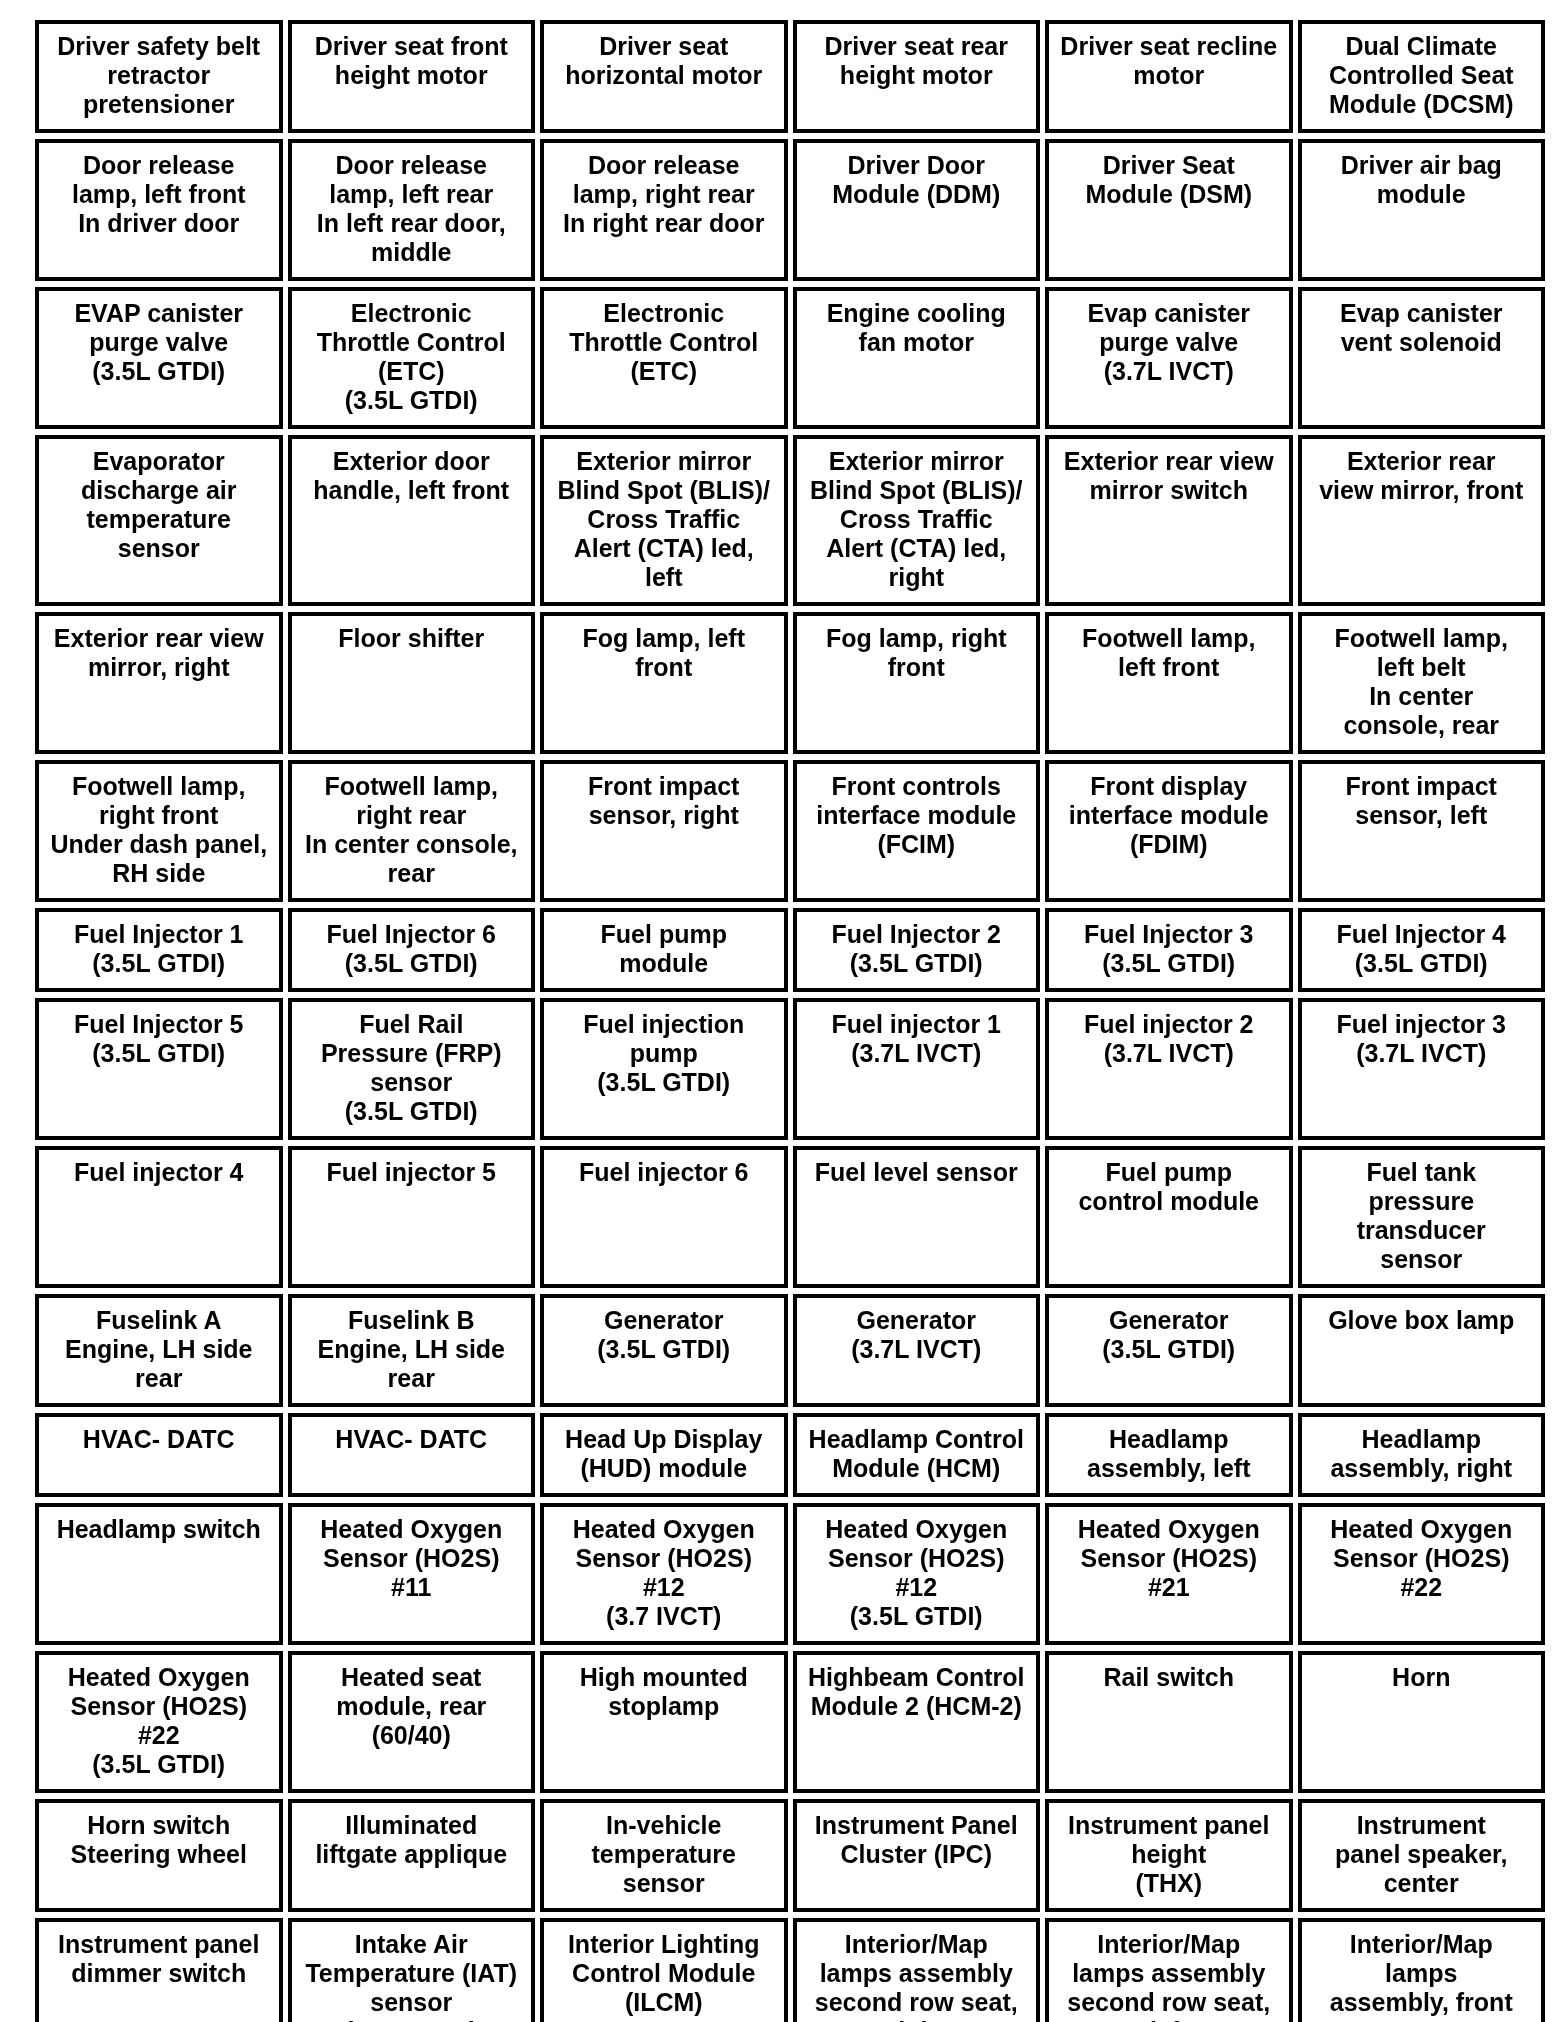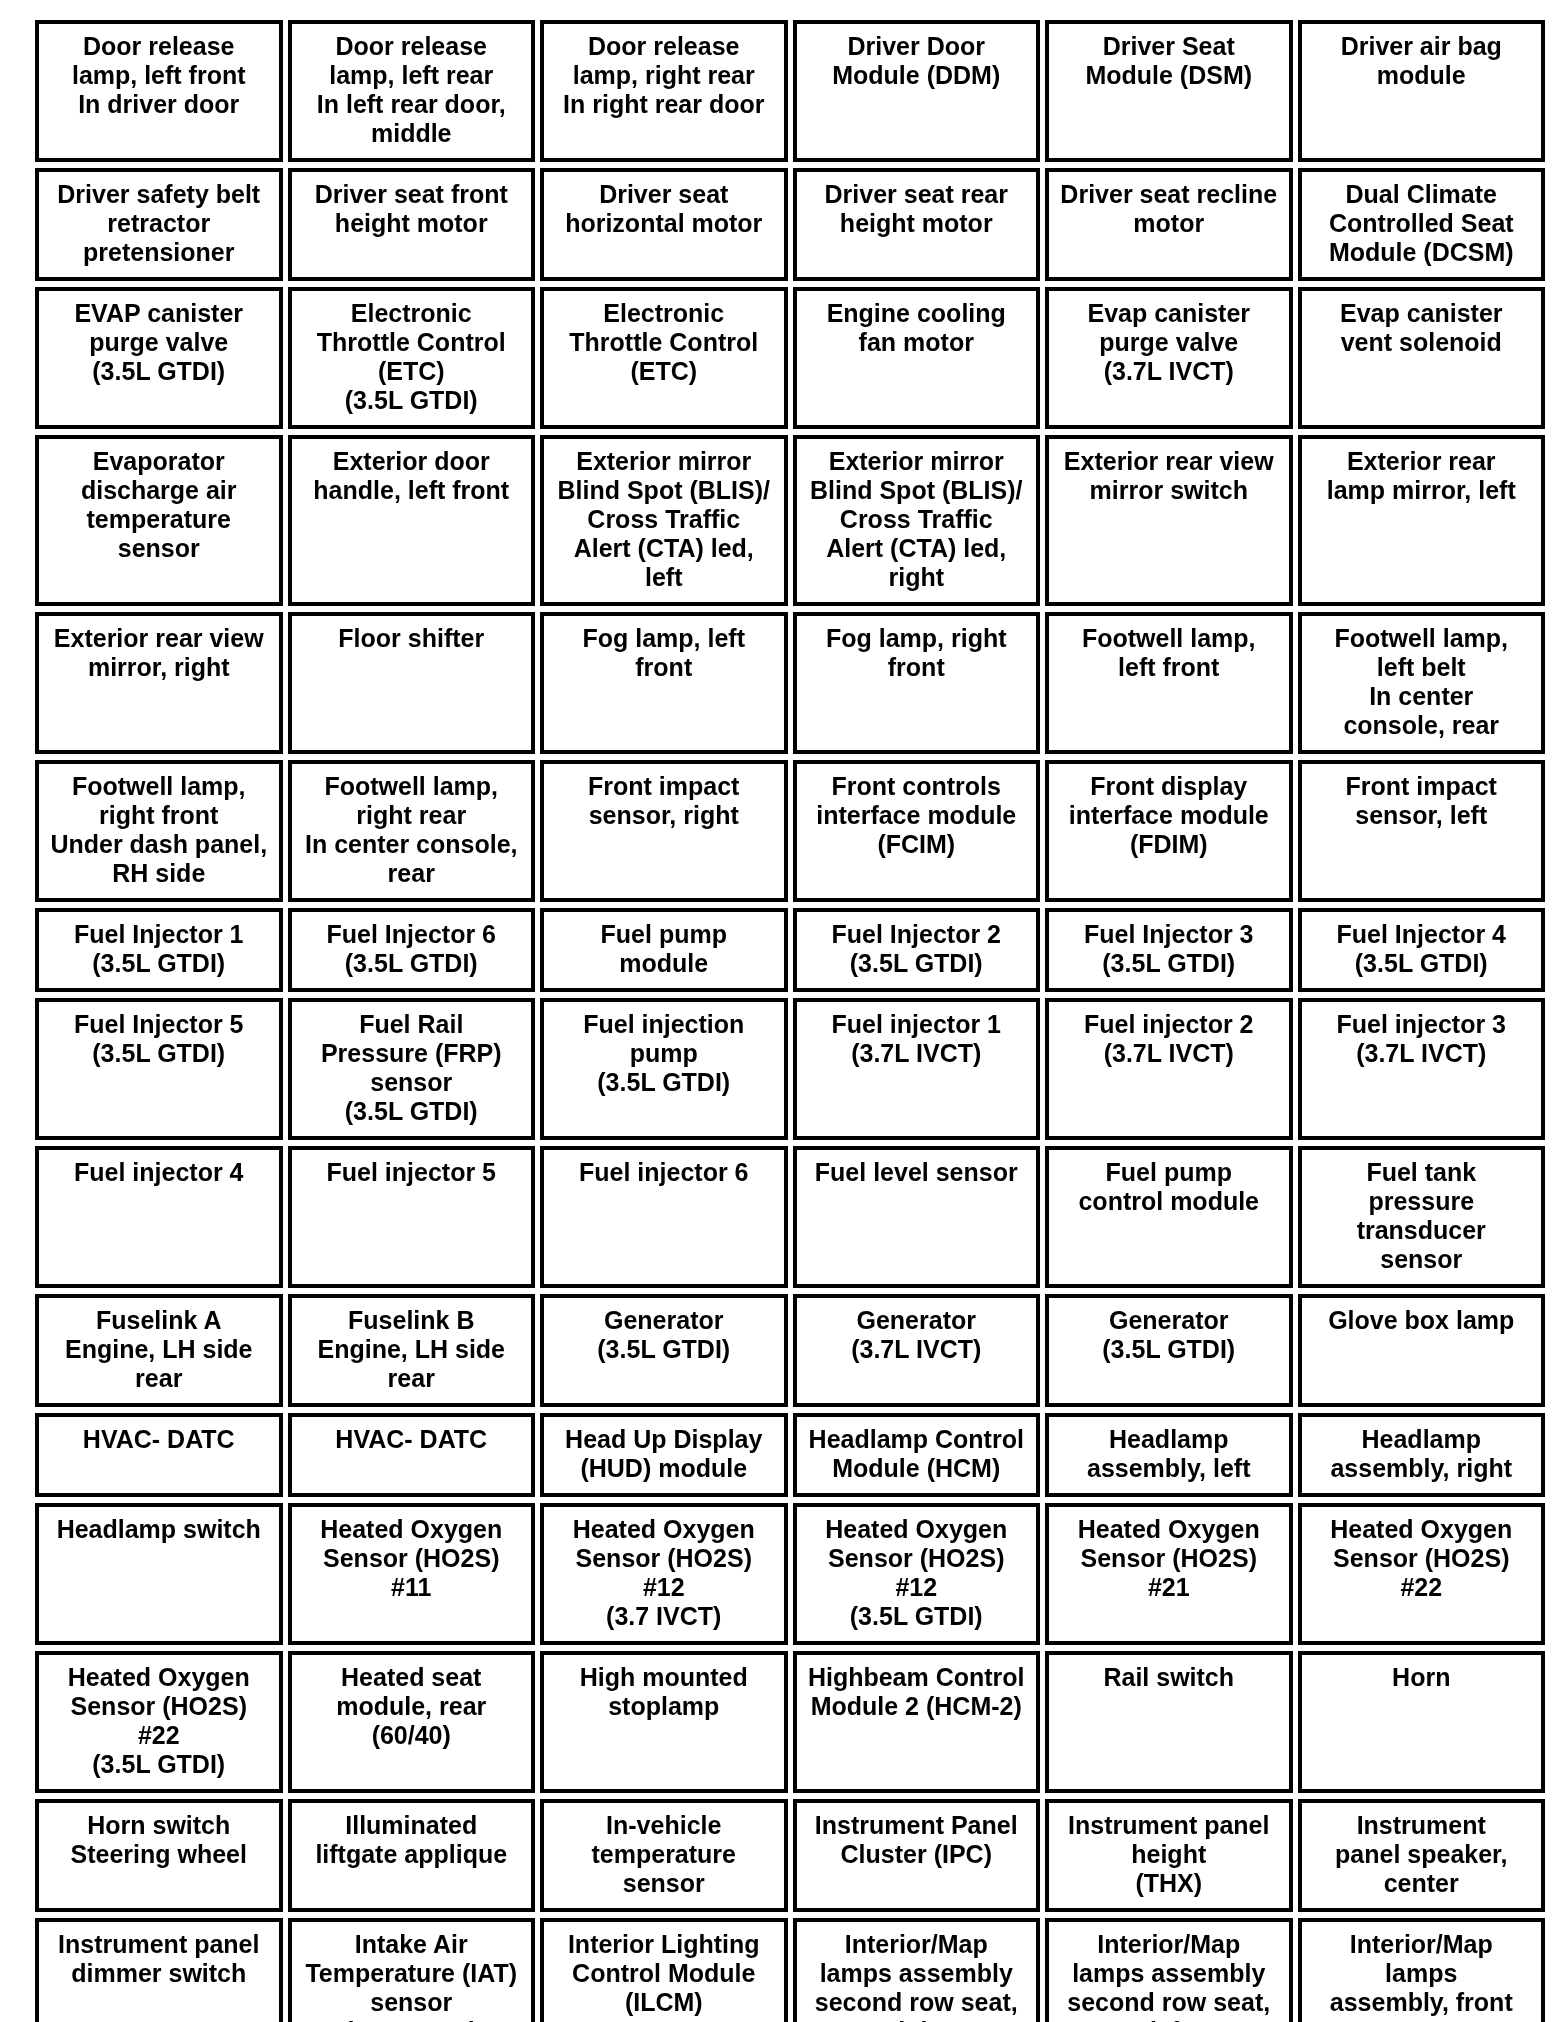--- a/index.html
+++ b/index.html
@@ -41,20 +41,48 @@
   }
 </style>
 </head>
 <body>
 
 <div class="sheet">
   <table class="grid">
     <tbody>
         <tr>
           <td>
+            <span class="line">Driver safety belt</span>
+            <span class="line">retractor</span>
+            <span class="line">pretensioner</span>
+          </td>
+          <td>
+            <span class="line">Driver seat front</span>
+            <span class="line">height motor</span>
+          </td>
+          <td>
+            <span class="line">Driver seat</span>
+            <span class="line">horizontal motor</span>
+          </td>
+          <td>
+            <span class="line">Driver seat rear</span>
+            <span class="line">height motor</span>
+          </td>
+          <td>
+            <span class="line">Driver seat recline</span>
+            <span class="line">motor</span>
+          </td>
+          <td>
+            <span class="line">Dual Climate</span>
+            <span class="line">Controlled Seat</span>
+            <span class="line">Module (DCSM)</span>
+          </td>
+        </tr>
+        <tr>
+          <td>
             <span class="line">Door release</span>
             <span class="line">lamp, left front</span>
             <span class="line">In driver door</span>
           </td>
           <td>
             <span class="line">Door release</span>
             <span class="line">lamp, left rear</span>
             <span class="line">In left rear door,</span>
             <span class="line">middle</span>
           </td>
@@ -67,48 +95,20 @@
             <span class="line">Driver Door</span>
             <span class="line">Module (DDM)</span>
           </td>
           <td>
             <span class="line">Driver Seat</span>
             <span class="line">Module (DSM)</span>
           </td>
           <td>
             <span class="line">Driver air bag</span>
             <span class="line">module</span>
-          </td>
-        </tr>
-        <tr>
-          <td>
-            <span class="line">Driver safety belt</span>
-            <span class="line">retractor</span>
-            <span class="line">pretensioner</span>
-          </td>
-          <td>
-            <span class="line">Driver seat front</span>
-            <span class="line">height motor</span>
-          </td>
-          <td>
-            <span class="line">Driver seat</span>
-            <span class="line">horizontal motor</span>
-          </td>
-          <td>
-            <span class="line">Driver seat rear</span>
-            <span class="line">height motor</span>
-          </td>
-          <td>
-            <span class="line">Driver seat recline</span>
-            <span class="line">motor</span>
-          </td>
-          <td>
-            <span class="line">Dual Climate</span>
-            <span class="line">Controlled Seat</span>
-            <span class="line">Module (DCSM)</span>
           </td>
         </tr>
         <tr>
           <td>
             <span class="line">EVAP canister</span>
             <span class="line">purge valve</span>
             <span class="line">(3.5L GTDI)</span>
           </td>
           <td>
             <span class="line">Electronic</span>
@@ -159,21 +159,21 @@
             <span class="line">Cross Traffic</span>
             <span class="line">Alert (CTA) led,</span>
             <span class="line">right</span>
           </td>
           <td>
             <span class="line">Exterior rear view</span>
             <span class="line">mirror switch</span>
           </td>
           <td>
             <span class="line">Exterior rear</span>
-            <span class="line">lamp mirror, left</span>
+            <span class="line">view mirror, front</span>
           </td>
         </tr>
         <tr>
           <td>
             <span class="line">Exterior rear view</span>
             <span class="line">mirror, right</span>
           </td>
           <td>
             <span class="line">Floor shifter</span>
           </td>

